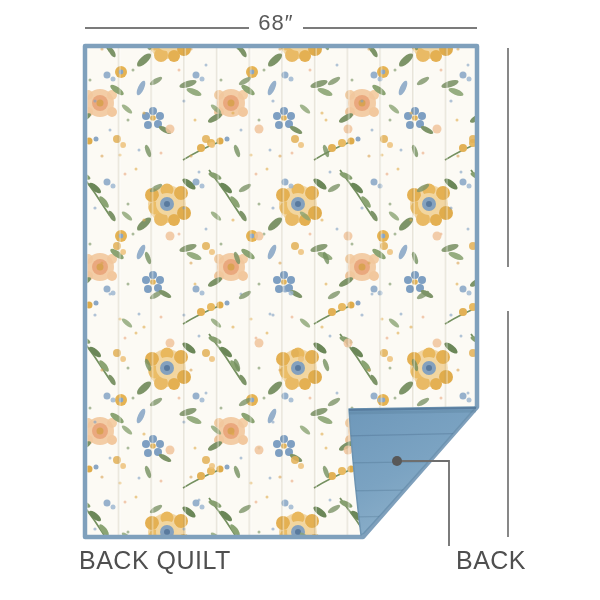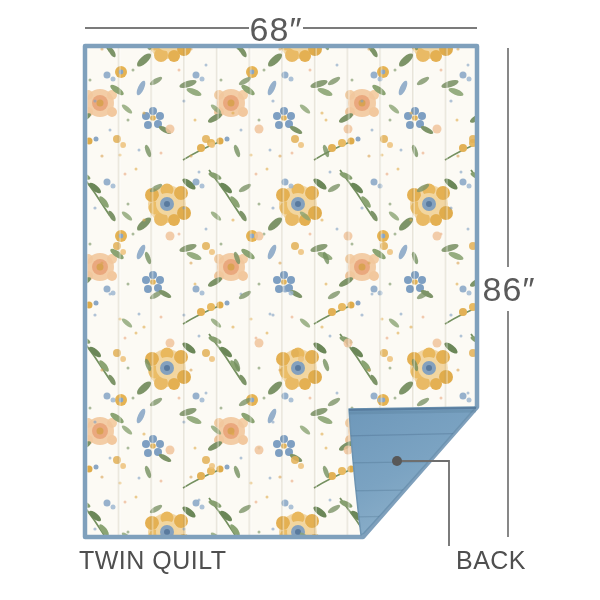--- a/index.html
+++ b/index.html
@@ -5,21 +5,21 @@
   html,body { margin:0; padding:0; background:#ffffff; }
   .stage {
     position:relative; width:600px; height:600px; background:#ffffff;
     font-family:"Liberation Sans", sans-serif; overflow:hidden;
   }
   .scene-svg { position:absolute; left:0; top:0; }
   .label {
     position:absolute; color:#4f4f4f; font-weight:300;
     white-space:nowrap; line-height:1; user-select:none;
   }
-  .dim-label { font-size:34px; color:#5a5a5a; text-align:center; letter-spacing:1px; }
+  .dim-label { font-size:22px; color:#5a5a5a; text-align:center; letter-spacing:1px; }
   .dim-width  { left:229px; top:12px;  width:94px; }
   .dim-height { left:481px; top:272px; width:56px; }
   .name-label { font-size:25px; letter-spacing:0.5px; }
   .front-name { left:79px;  top:548px; }
   .back-name  { left:414px; top:548px; width:72px; text-align:center;margin-left:41px; }
 </style>
 </head>
 <body>
 
 <div class="stage">
@@ -169,19 +169,18 @@
     </g>
 
     <g>
       <polyline points="399,461 449,461 449,546" fill="none" stroke-width="1.8" stroke="#6e6e6e"></polyline>
       <circle cx="397" cy="461" r="5" fill="#585858"></circle>
     </g>
   </svg>
 
   <div class="label dim-label dim-width">68″</div>
 
-  <div class="label dim-label dim-height">86″</div>
 
-  <div class="label name-label front-name">TWIN QUILT</div>
+  <div class="label name-label front-name">BACK QUILT</div>
 
   <div class="label name-label back-name">BACK</div>
 
 </div>
 
 </body></html>

